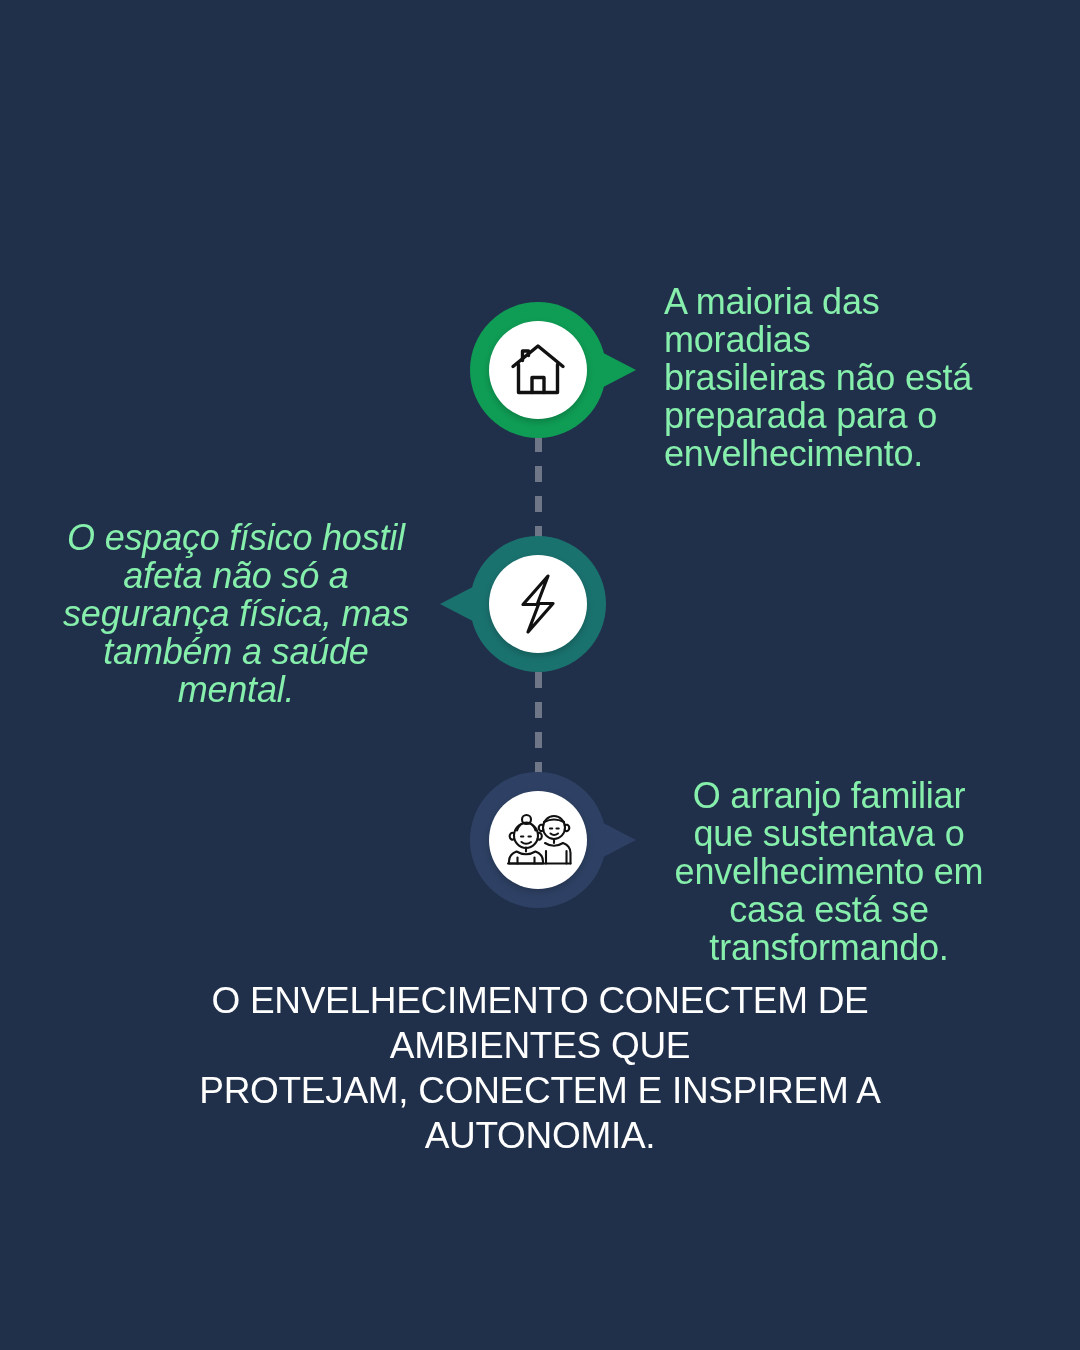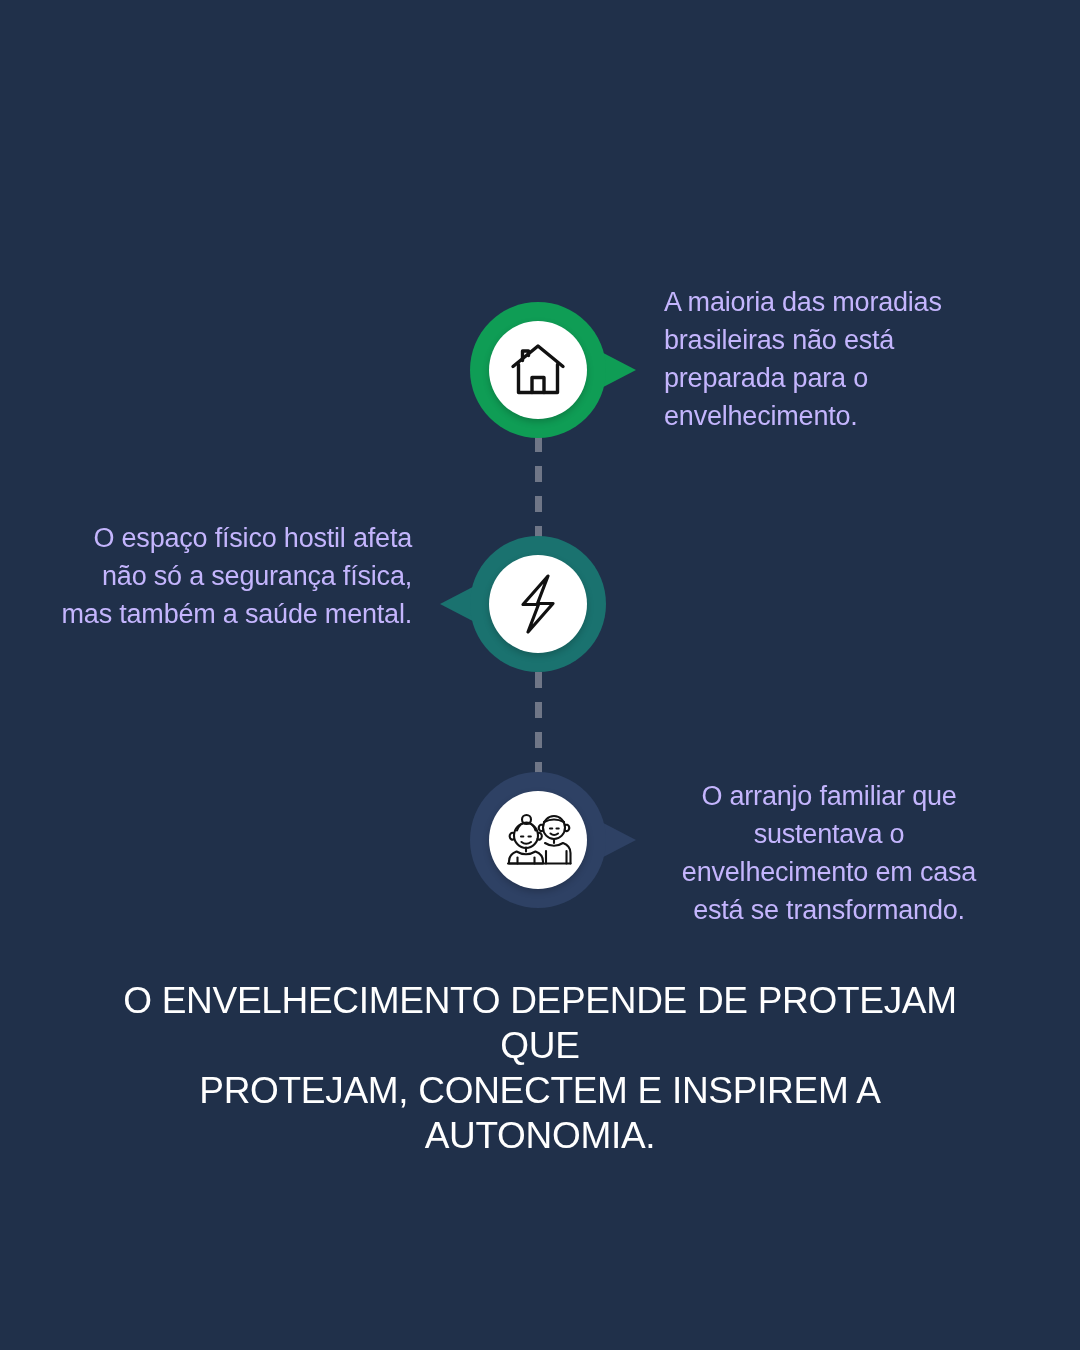--- a/index.html
+++ b/index.html
@@ -84,38 +84,39 @@
 
   #node-1 { left: 470px; top: 302px; color: #0f9d55; }
   #node-2 { left: 470px; top: 536px; color: #1a726f; }
   #node-3 { left: 470px; top: 772px; color: #2e4164; }
 
   .icon-svg { display: block; }
 
   
   .callout {
     position: absolute;
-    color: #c4b5fd;
-    font-size: 27px;
+    color: #86efac;
+    font-size: 36px;
     line-height: 38px;
     font-stretch: condensed;
     letter-spacing: -0.2px;
     font-family: "Liberation Sans Narrow", "Liberation Sans", sans-serif;
   }
   #text-1 {
     left: 664px;
     top: 283px;
     width: 310px;
     text-align: left;
   }
   #text-2 {
     left: 60px;
     top: 519px;
     width: 352px;
-    text-align: right;
+    text-align: center;
+    font-style: italic;
   }
   #text-3 {
     left: 664px;
     top: 777px;
     width: 330px;
     text-align: center;
   }
 
   
   #headline {
@@ -199,17 +200,17 @@
     </div>
   </div>
 
   <div id="text-1" class="callout">A maioria das moradias brasileiras não está preparada para o envelhecimento.</div>
 
   <div id="text-2" class="callout">O espaço físico hostil afeta não só a segurança física, mas também a saúde mental.</div>
 
   <div id="text-3" class="callout">O arranjo familiar que sustentava o envelhecimento em casa está se transformando.</div>
 
   <div id="headline">
-    <span class="hl-line">O ENVELHECIMENTO DEPENDE DE PROTEJAM QUE</span>
+    <span class="hl-line">O ENVELHECIMENTO CONECTEM DE AMBIENTES QUE</span>
     <span class="hl-line">PROTEJAM, CONECTEM E INSPIREM A AUTONOMIA.</span>
   </div>
 
 </div>
 
 </body></html>

